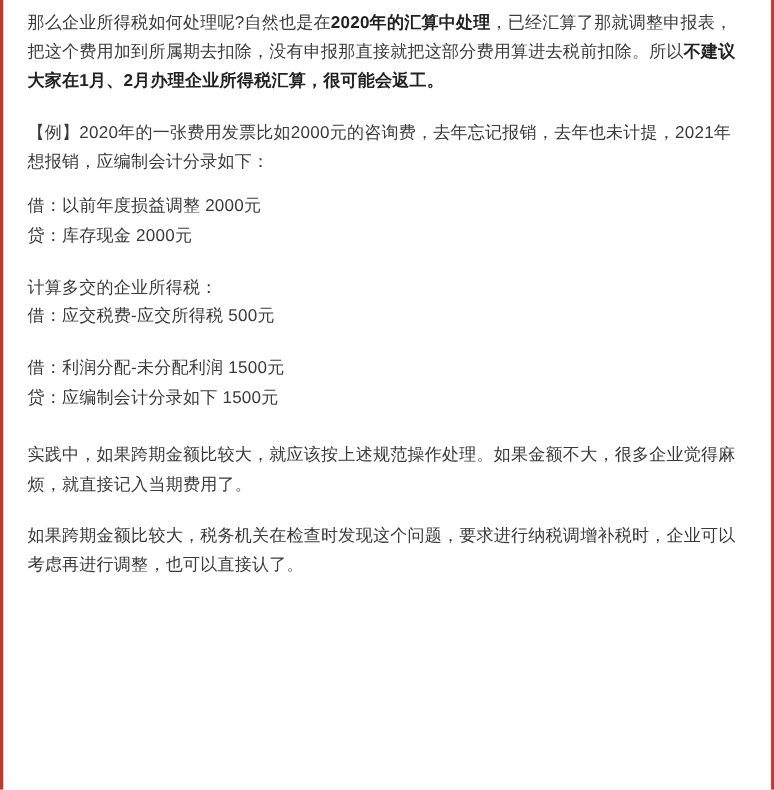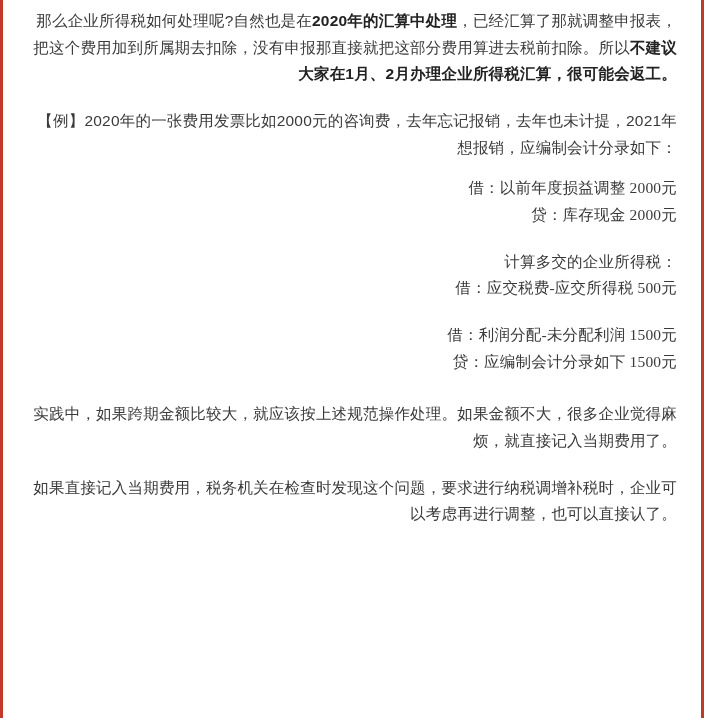--- a/index.html
+++ b/index.html
@@ -25,37 +25,35 @@
   }
   .content {
     padding: 8px 24px 10px 22px;
   }
   .para {
     font-size: 15.5px;
     line-height: 1.72;
     color: #3a3a3a;
     margin: 0;
     letter-spacing: 0.2px;
-    text-align: right;
   }
   .para + .para {
   }
   .para.tight + .para.tight {
     margin-top: 0;
   }
   .bold {
     font-weight: bold;
     color: #222222;
   }
   .block {
     margin-top: 18px;
   }
   .block .para {
     margin-top: 0;
-    font-family: Liberation Serif, serif;
   }
   .gap-small {
     margin-top: 14px;
   }
   .gap-med {
     margin-top: 20px;
   }
   .gap-large {
     margin-top: 26px;
   }
@@ -80,17 +78,17 @@
       <p class="para tight">借：应交税费-应交所得税  500元</p>
     </div>
 
     <div class="block gap-med">
       <p class="para tight">借：利润分配-未分配利润  1500元</p>
       <p class="para tight">贷：应编制会计分录如下  1500元</p>
     </div>
 
     <p class="para gap-large">实践中，如果跨期金额比较大，就应该按上述规范操作处理。如果金额不大，很多企业觉得麻烦，就直接记入当期费用了。</p>
 
-    <p class="para gap-med">如果直接记入当期费用，税务机关在检查时发现这个问题，要求进行纳税调增补税时，企业可以考虑再进行调整，也可以直接认了。</p>
+    <p class="para gap-med">如果跨期金额比较大，税务机关在检查时发现这个问题，要求进行纳税调增补税时，企业可以考虑再进行调整，也可以直接认了。</p>
 
 
   </div>
 </div>
 
 </body></html>

